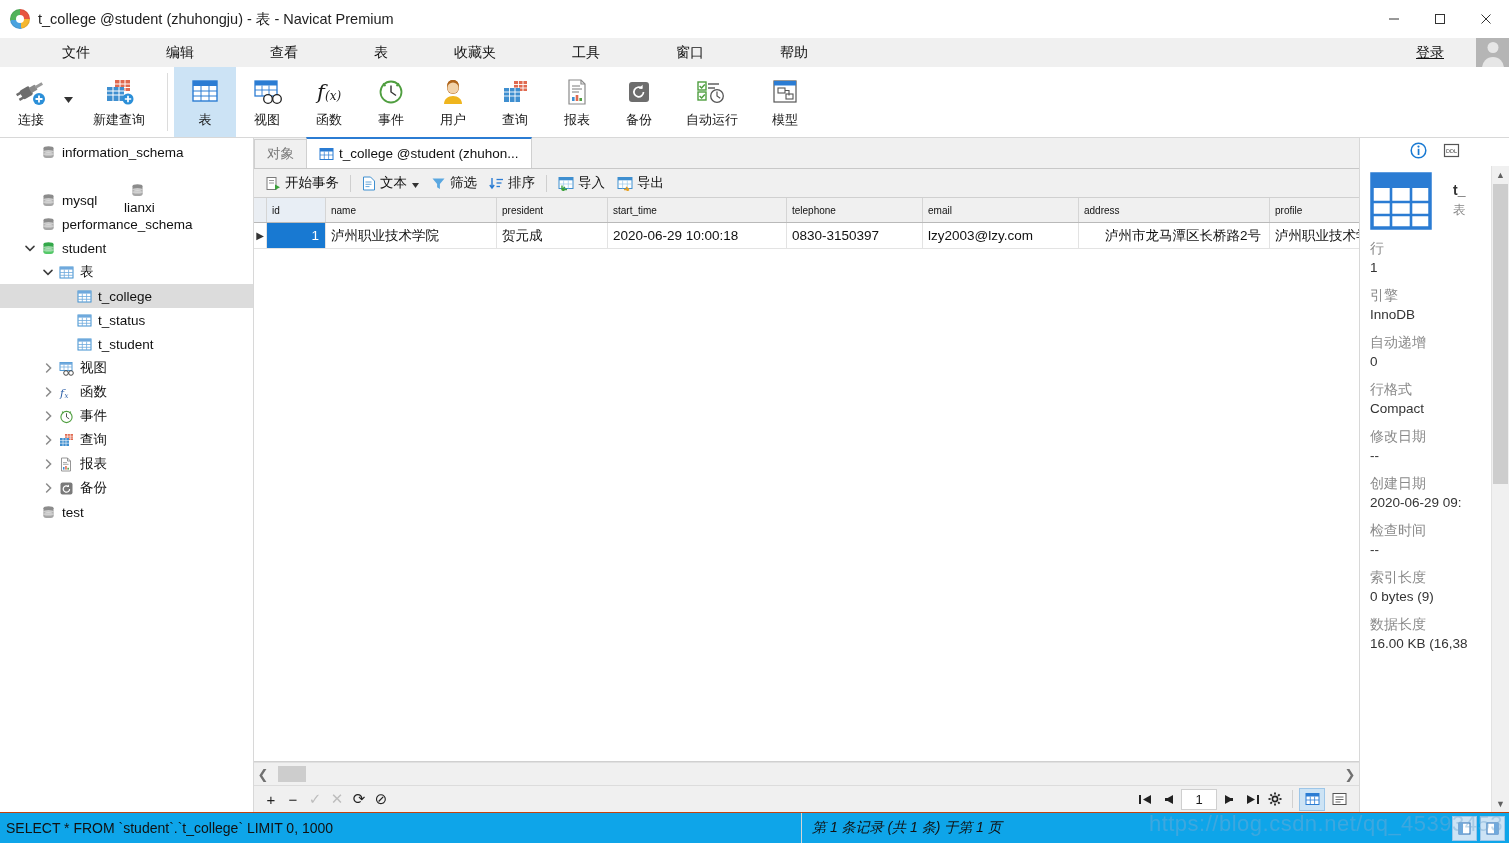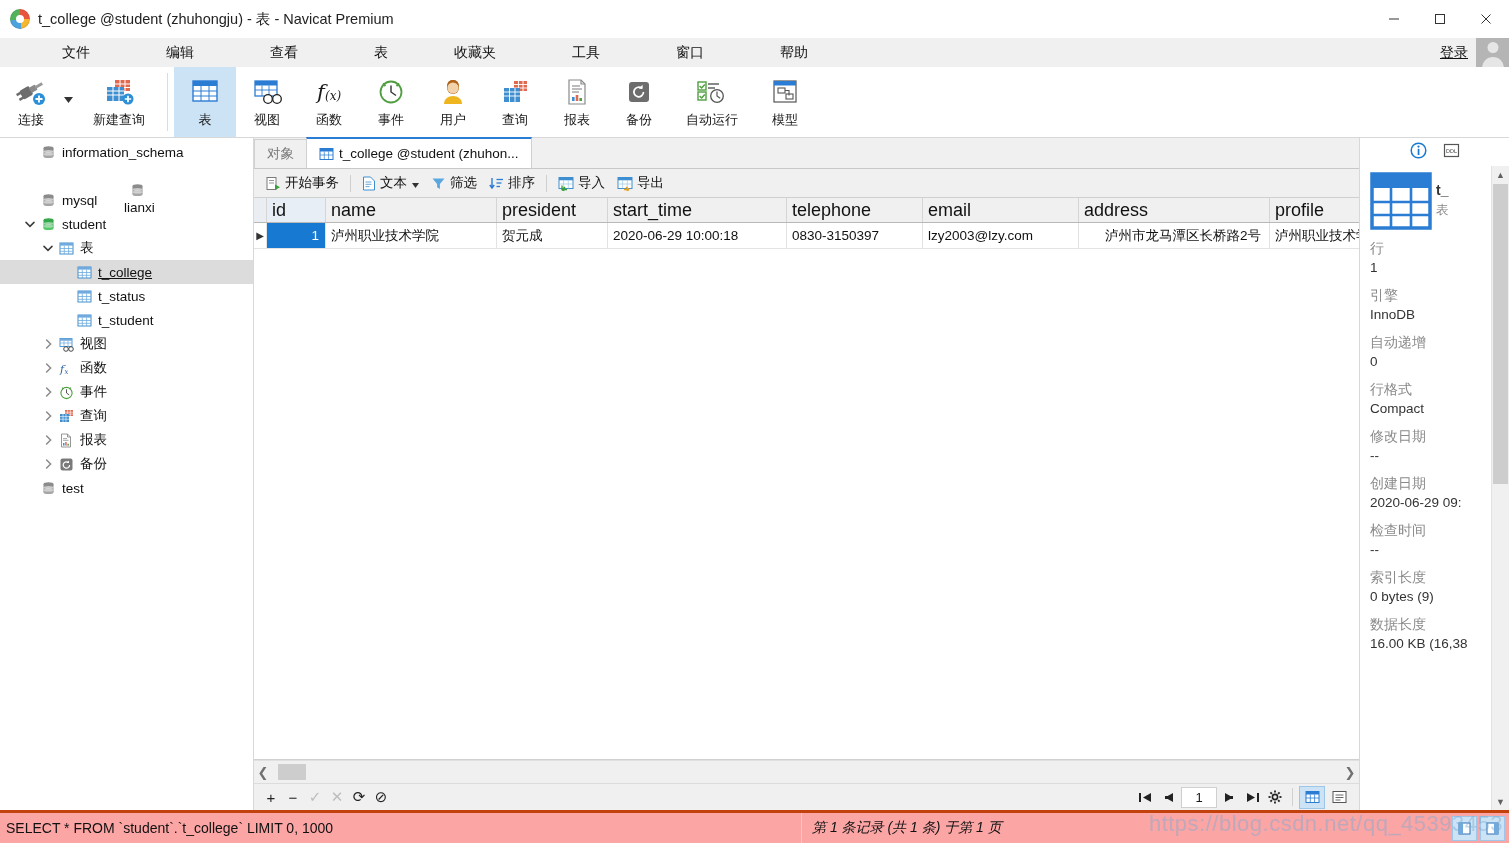--- a/index.html
+++ b/index.html
@@ -19,21 +19,21 @@
   .tb-icon::after{content:"";position:absolute;left:6px;top:6px;width:8px;height:8px;border-radius:50%;background:#fff;}
   .tb-title{font-size:14.5px;color:#222;white-space:nowrap;}
   .winbtns{margin-left:auto;display:flex;height:38px;}
   .winbtn{width:46px;height:38px;display:flex;align-items:center;justify-content:center;color:#333;}
   .winbtn svg{display:block;}
 
   
   .menubar{height:29px;flex:0 0 29px;display:flex;align-items:center;background:#f0f0f0;position:relative;}
   .menu-item{padding:4px 14px;font-size:14px;color:#111;white-space:nowrap;margin-left:48px;}
   .menu-item.fav{padding-left:4px;}
-  .menu-right{margin-left:auto;display:flex;align-items:center;height:29px;}
+  .menu-right{margin-left:auto;display:flex;align-items:center;height:29px;gap:24px;}
   .login-link{font-size:14px;color:#111;text-decoration:underline;padding-right:8px;}
   .avatar{width:33px;height:29px;background:#b5b5b5;position:relative;overflow:hidden;}
   .avatar::before{content:"";position:absolute;left:50%;top:4px;transform:translateX(-50%);width:11px;height:11px;border-radius:50%;background:#e6e6e6;}
   .avatar::after{content:"";position:absolute;left:50%;bottom:-6px;transform:translateX(-50%);width:22px;height:16px;border-radius:11px 11px 0 0;background:#e6e6e6;}
 
   
   .toolbar{height:70px;flex:0 0 70px;display:flex;align-items:stretch;background:#fff;border-bottom:1px solid #d8d8d8;}
   .tgroup{display:flex;align-items:stretch;}
   .tsep{width:1px;background:#dcdcdc;margin:6px 6px;}
   .tbtn{width:62px;display:flex;flex-direction:column;align-items:center;justify-content:flex-start;padding-top:8px;}
@@ -62,21 +62,21 @@
   .tab .ticon{margin-right:5px;display:flex;align-items:center;}
 
   .gridtools{height:28px;flex:0 0 28px;display:flex;align-items:center;background:#f0f0f0;border-bottom:1px solid #d0d0d0;padding-left:6px;}
   .gt{display:flex;align-items:center;font-size:13.5px;color:#111;padding:0 6px;height:22px;white-space:nowrap;}
   .gt .gi{margin-right:4px;display:flex;align-items:center;}
   .gtsep{width:1px;height:17px;background:#cfcfcf;margin:0 5px;}
 
   .gridwrap{flex:1 1 auto;display:flex;flex-direction:column;min-height:0;background:#fff;border-bottom:1px solid #d0d0d0;position:relative;}
   table.grid{border-collapse:collapse;table-layout:fixed;width:1110px;}
   table.grid th{height:24px;background:#f0f0f0;border-right:1px solid #d5d5d5;border-bottom:1px solid #b9b9b9;
-     font-weight:normal;font-size:18px;text-align:left;padding:0 5px;color:#111;white-space:nowrap;overflow:hidden;}
+     font-weight:normal;font-size:10px;text-align:left;padding:0 5px;color:#111;white-space:nowrap;overflow:hidden;}
   table.grid th.rowhdr{width:12px;padding:0;background:#eaeef3;border-right:1px solid #d5d5d5;}
   table.grid th.idcol{background:#e8eef5;}
   table.grid td{height:25px;border-right:1px solid #e3e3e3;border-bottom:1px solid #e3e3e3;padding:0 5px;
      font-size:13.5px;white-space:nowrap;overflow:hidden;color:#111;}
   table.grid td.marker{width:12px;padding:0;text-align:center;color:#333;font-size:10px;border-right:1px solid #e3e3e3;}
   table.grid td.idcell{background:#1879d2;color:#fff;text-align:right;padding-right:6px;}
   .gridfill{flex:1 1 auto;background:#fff;}
 
   .hscroll{height:22px;flex:0 0 22px;background:#f0f0f0;display:flex;align-items:center;border-top:1px solid #e0e0e0;}
   .hs-arrow{width:18px;text-align:center;color:#707070;font-size:13px;}
@@ -90,35 +90,35 @@
   .pg-input{width:34px;height:19px;background:#fff;border:1px solid #cfcfcf;display:flex;align-items:center;justify-content:center;font-size:13px;margin:0 3px;}
   .vsep{width:1px;height:18px;background:#d0d0d0;margin:0 6px;}
   .viewbtn{width:24px;height:21px;display:flex;align-items:center;justify-content:center;margin-right:2px;}
   .viewbtn.on{background:#cce3f5;border:1px solid #9dc6e8;}
 
   
   .info{width:149px;flex:0 0 149px;background:#fff;border-left:1px solid #d8d8d8;display:flex;flex-direction:column;position:relative;}
   .info-top{height:28px;display:flex;align-items:center;justify-content:center;gap:16px;flex:0 0 28px;}
   .info-head{display:flex;align-items:flex-start;padding:6px 0 0 10px;}
   .bigtbl{width:62px;height:58px;flex:0 0 62px;}
-  .info-head-txt{padding-left:4px;padding-top:10px;overflow:hidden;}
+  .info-head-txt{padding-left:21px;padding-top:10px;overflow:hidden;}
   .info-head-txt .nm{font-size:14px;font-weight:bold;color:#333;white-space:nowrap;}
   .info-head-txt .sub{font-size:12.5px;color:#888;margin-top:4px;}
   .info-list{padding:10px 0 0 10px;overflow:hidden;}
   .iitem{margin-bottom:12px;}
   .ikey{font-size:14px;color:#8a8a8a;white-space:nowrap;}
   .ival{font-size:13.5px;color:#333;margin-top:2px;white-space:nowrap;}
   .info-scroll{position:absolute;right:0;top:28px;bottom:0;width:17px;background:#f0f0f0;border-left:1px solid #e2e2e2;}
   .isc-up,.isc-dn{height:17px;display:flex;align-items:center;justify-content:center;color:#606060;font-size:9px;}
   .isc-up{position:absolute;top:0;left:0;right:0;}
   .isc-dn{position:absolute;bottom:0;left:0;right:0;}
   .isc-thumb{position:absolute;left:1px;right:1px;top:18px;height:300px;background:#cdcdcd;}
 
   
-  .statusbar{height:30px;flex:0 0 30px;display:flex;align-items:center;background:#fca5a5;border-top:3px solid #c2410c;justify-content:center;}
+  .statusbar{height:30px;flex:0 0 30px;display:flex;align-items:center;background:#0ea5e9;border-top:1px solid #c2410c;justify-content:center;}
   .sb-sql{flex:0 0 795px;padding-left:6px;font-size:14px;color:#111;white-space:nowrap;overflow:hidden;}
   .sb-sep{width:1px;height:30px;background:#d5d5d5;}
   .sb-rec{flex:1 1 auto;padding-left:10px;font-size:14px;color:#111;white-space:nowrap;font-style:italic;}
   .sb-icons{display:flex;align-items:center;padding-right:4px;}
   .sb-ibtn{width:23px;height:23px;display:flex;align-items:center;justify-content:center;background:#cce3f5;border:1px solid #9dc6e8;margin-left:3px;}
 
   .watermark{position:absolute;right:6px;bottom:6px;font-size:22px;color:rgba(120,170,210,.45);
      font-family:"Liberation Sans",sans-serif;letter-spacing:.5px;pointer-events:none;white-space:nowrap;}
 </style>
 </head>
@@ -405,20 +405,33 @@
                 <ellipse cx="7.5" cy="3.2" rx="5" ry="1.9" fill="#8c8c8c"></ellipse>
                 <rect x="2.5" y="3.2" width="10" height="8" fill="#8c8c8c"></rect>
                 <ellipse cx="7.5" cy="11.2" rx="5" ry="1.9" fill="#a6a6a6"></ellipse>
                 <ellipse cx="7.5" cy="6.5" rx="5" ry="1.6" fill="#fff" opacity=".55"></ellipse>
                 <ellipse cx="7.5" cy="9" rx="5" ry="1.6" fill="#fff" opacity=".55"></ellipse>
               </svg>
             </span>
             <span class="tlabel">mysql</span>
           </div>
           <div class="trow" style="padding-left: 22px;">
+            <span class="twist"></span>
+            <span class="tico">
+              <svg width="15" height="15" viewBox="0 0 15 15">
+                <ellipse cx="7.5" cy="3.2" rx="5" ry="1.9" fill="#8c8c8c"></ellipse>
+                <rect x="2.5" y="3.2" width="10" height="8" fill="#8c8c8c"></rect>
+                <ellipse cx="7.5" cy="11.2" rx="5" ry="1.9" fill="#a6a6a6"></ellipse>
+                <ellipse cx="7.5" cy="6.5" rx="5" ry="1.6" fill="#fff" opacity=".55"></ellipse>
+                <ellipse cx="7.5" cy="9" rx="5" ry="1.6" fill="#fff" opacity=".55"></ellipse>
+              </svg>
+            </span>
+            <span class="tlabel">performance_schema</span>
+          </div>
+          <div class="trow" style="padding-left: 22px;">
             <span class="twist">
               <svg width="10" height="7" viewBox="0 0 10 7">
                 <path d="M1 1.4 L5 5.4 L9 1.4" fill="none" stroke="#3c3c3c" stroke-width="1.5" stroke-linecap="round"></path>
               </svg>
             </span>
             <span class="tico">
               <svg width="15" height="15" viewBox="0 0 15 15">
                 <ellipse cx="7.5" cy="3.2" rx="5" ry="1.9" fill="#34a84a"></ellipse>
                 <rect x="2.5" y="3.2" width="10" height="8" fill="#34a84a"></rect>
                 <ellipse cx="7.5" cy="11.2" rx="5" ry="1.9" fill="#54c968"></ellipse>
@@ -441,21 +454,21 @@
                 <g stroke="#6fa9dd" stroke-width=".8">
                   <line x1="1" y1="7.5" x2="14" y2="7.5"></line>
                   <line x1="1" y1="10.3" x2="14" y2="10.3"></line>
                   <line x1="5.3" y1="4.6" x2="5.3" y2="13"></line>
                   <line x1="9.6" y1="4.6" x2="9.6" y2="13"></line>
                 </g>
               </svg>
             </span>
             <span class="tlabel">表</span>
           </div>
-          <div class="trow sel" style="padding-left: 58px; text-decoration: underline;">
+          <div class="trow sel" style="padding-left: 58px;">
             <span class="twist"></span>
             <span class="tico">
               <svg width="15" height="15" viewBox="0 0 15 15">
                 <rect x="1" y="2" width="13" height="11" fill="#fff" stroke="#3f8fd0" stroke-width="1"></rect>
                 <rect x="1" y="2" width="13" height="2.6" fill="#6fa9dd"></rect>
                 <g stroke="#6fa9dd" stroke-width=".8">
                   <line x1="1" y1="7.5" x2="14" y2="7.5"></line>
                   <line x1="1" y1="10.3" x2="14" y2="10.3"></line>
                   <line x1="5.3" y1="4.6" x2="5.3" y2="13"></line>
                   <line x1="9.6" y1="4.6" x2="9.6" y2="13"></line>

